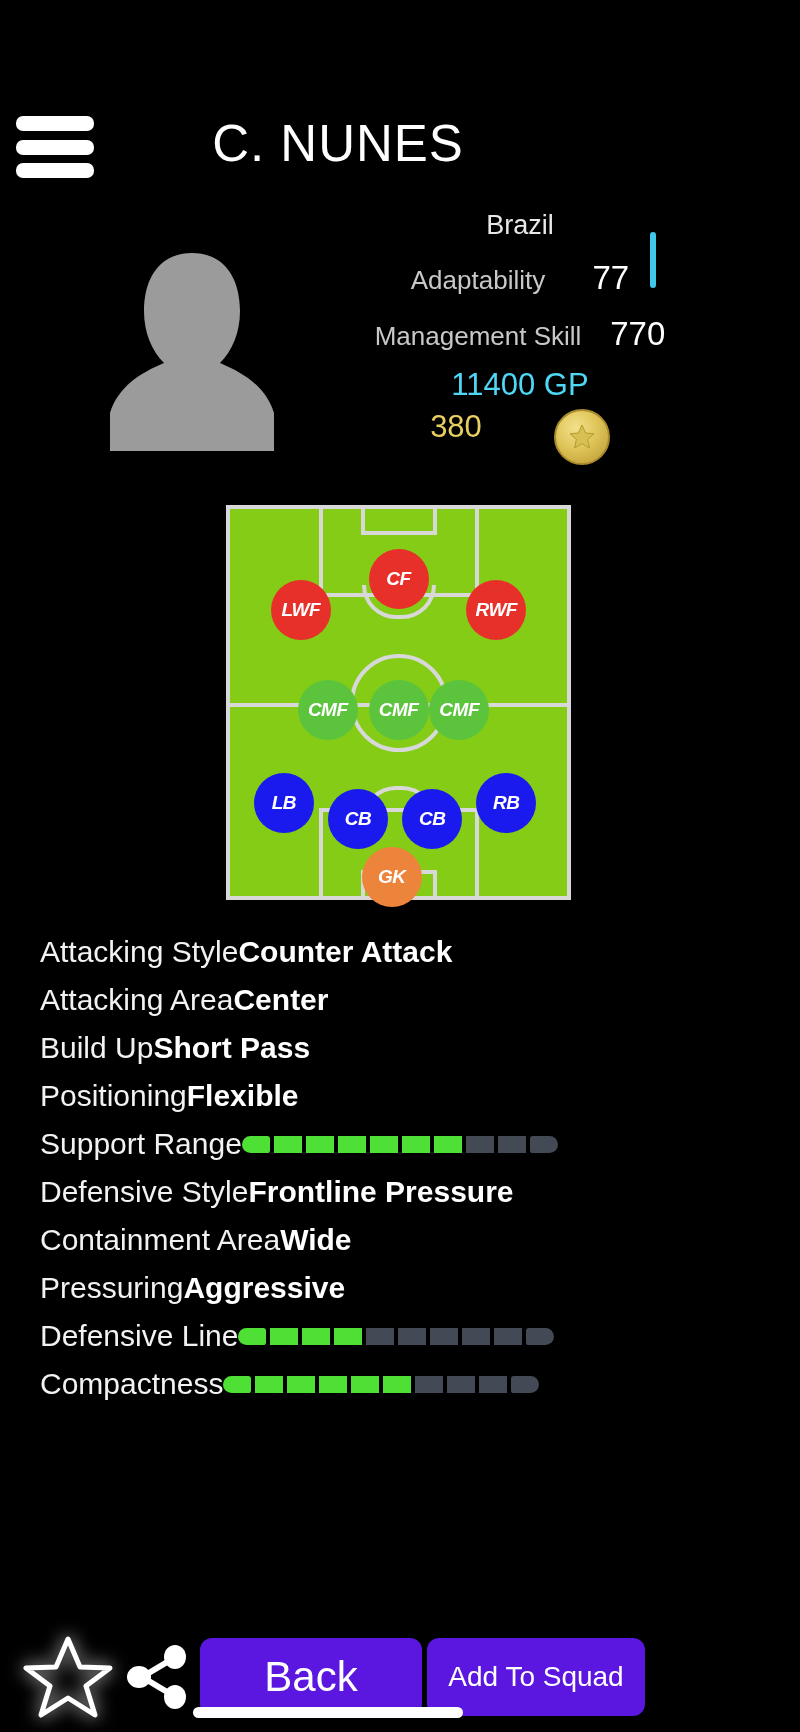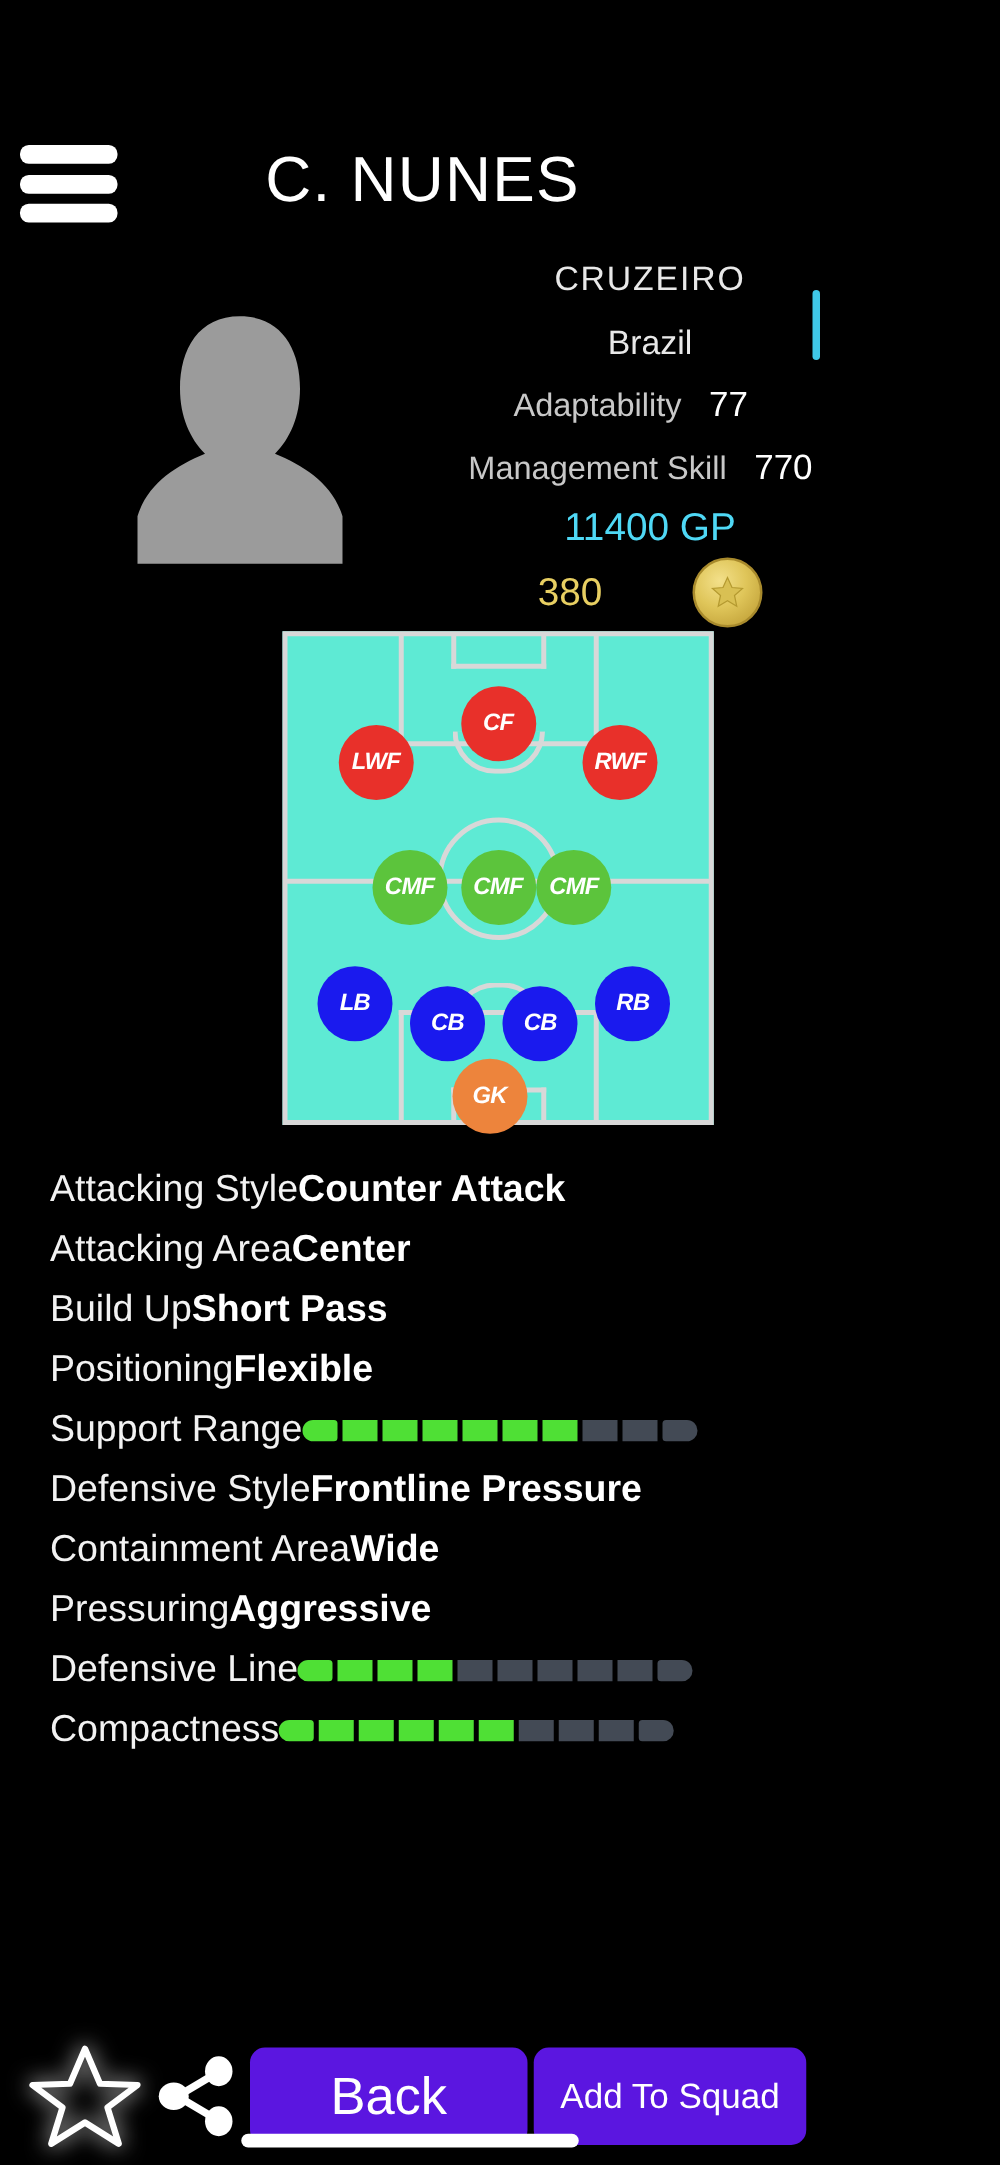--- a/index.html
+++ b/index.html
@@ -44,39 +44,39 @@
     letter-spacing:1.5px; margin-top:18px;
   }
   .country {
     color:#e8e8e8; font-size:27px; font-weight:300; margin-top:20px;
   }
   .stat-row {
     display:flex; align-items:baseline; justify-content:center;
     margin-top:18px; gap:22px;
   }
   .stat-label { color:#c8c8c8; font-size:26px; font-weight:300; }
-  .stat-value { color:#fff; font-size:28px; font-weight:400; min-width:62px; text-align:left;}
+  .stat-value { color:#fff; font-size:33px; font-weight:400; min-width:62px; text-align:right;}
   .gp { color:#4fd8f5; font-size:31px; font-weight:300; margin-top:14px; }
-  .coin-row { display:flex; align-items:center; justify-content:center; gap:72px; margin-top:6px;}
+  .coin-row { display:flex; justify-content:center; gap:72px; margin-top:6px;}
   .price { color:#e8cf62; font-size:31px; font-weight:300; }
   .coin {
     width:56px; height:56px; border-radius:50%;
     background:radial-gradient(circle at 38% 32%, #f3e08a 0%, #dfc559 45%, #b9972f 100%);
     border:2px solid #a88a2c;
     display:flex; align-items:center; justify-content:center;
   }
   .coin svg { width:32px; height:32px; }
 
   
   .pitch-wrap { position:relative; height:420px; }
   .pitch {
     position:absolute; left:226px; top:5px;
     width:345px; height:395px;
     border:4px solid #d8d8d8;
-    background:#5eead4;
+    background:#84cc16;
   }
   .pitch .line { position:absolute; background:#d8d8d8; }
   .pbox {
     position:absolute; border:4px solid #d8d8d8;
   }
   .pbox-top { left:50%; transform:translateX(-50%); top:-2px; width:160px; height:90px; border-top:none;}
   .pbox-top-small { left:50%; transform:translateX(-50%); top:-2px; width:76px; height:28px; border-top:none;}
   .pbox-bot { left:50%; transform:translateX(-50%); bottom:-2px; width:160px; height:90px; border-bottom:none;}
   .pbox-bot-small { left:50%; transform:translateX(-50%); bottom:-2px; width:76px; height:28px; border-bottom:none;}
   .halfway { left:-2px; right:-2px; top:50%; height:4px; }
@@ -158,21 +158,20 @@
   <div class="profile">
     <div class="silhouette">
       <svg viewBox="0 0 200 210" width="200" height="210">
         <path d="M100 8 C67 8 52 34 52 66 C52 88 60 106 72 118 C48 128 26 142 18 168
                  L18 206 L182 206 L182 168 C174 142 152 128 128 118 C140 106 148 88 148 66
                  C148 34 133 8 100 8 Z" fill="#9b9b9b"></path>
       </svg>
     </div>
 
     <div class="info">
-      <div class="club">CRUZEIRO</div>
       <div class="country">Brazil</div>
 
       <div class="stat-row">
         <span class="stat-label">Adaptability</span>
         <span class="stat-value">77</span>
       </div>
       <div class="stat-row">
         <span class="stat-label">Management Skill</span>
         <span class="stat-value">770</span>
       </div>

